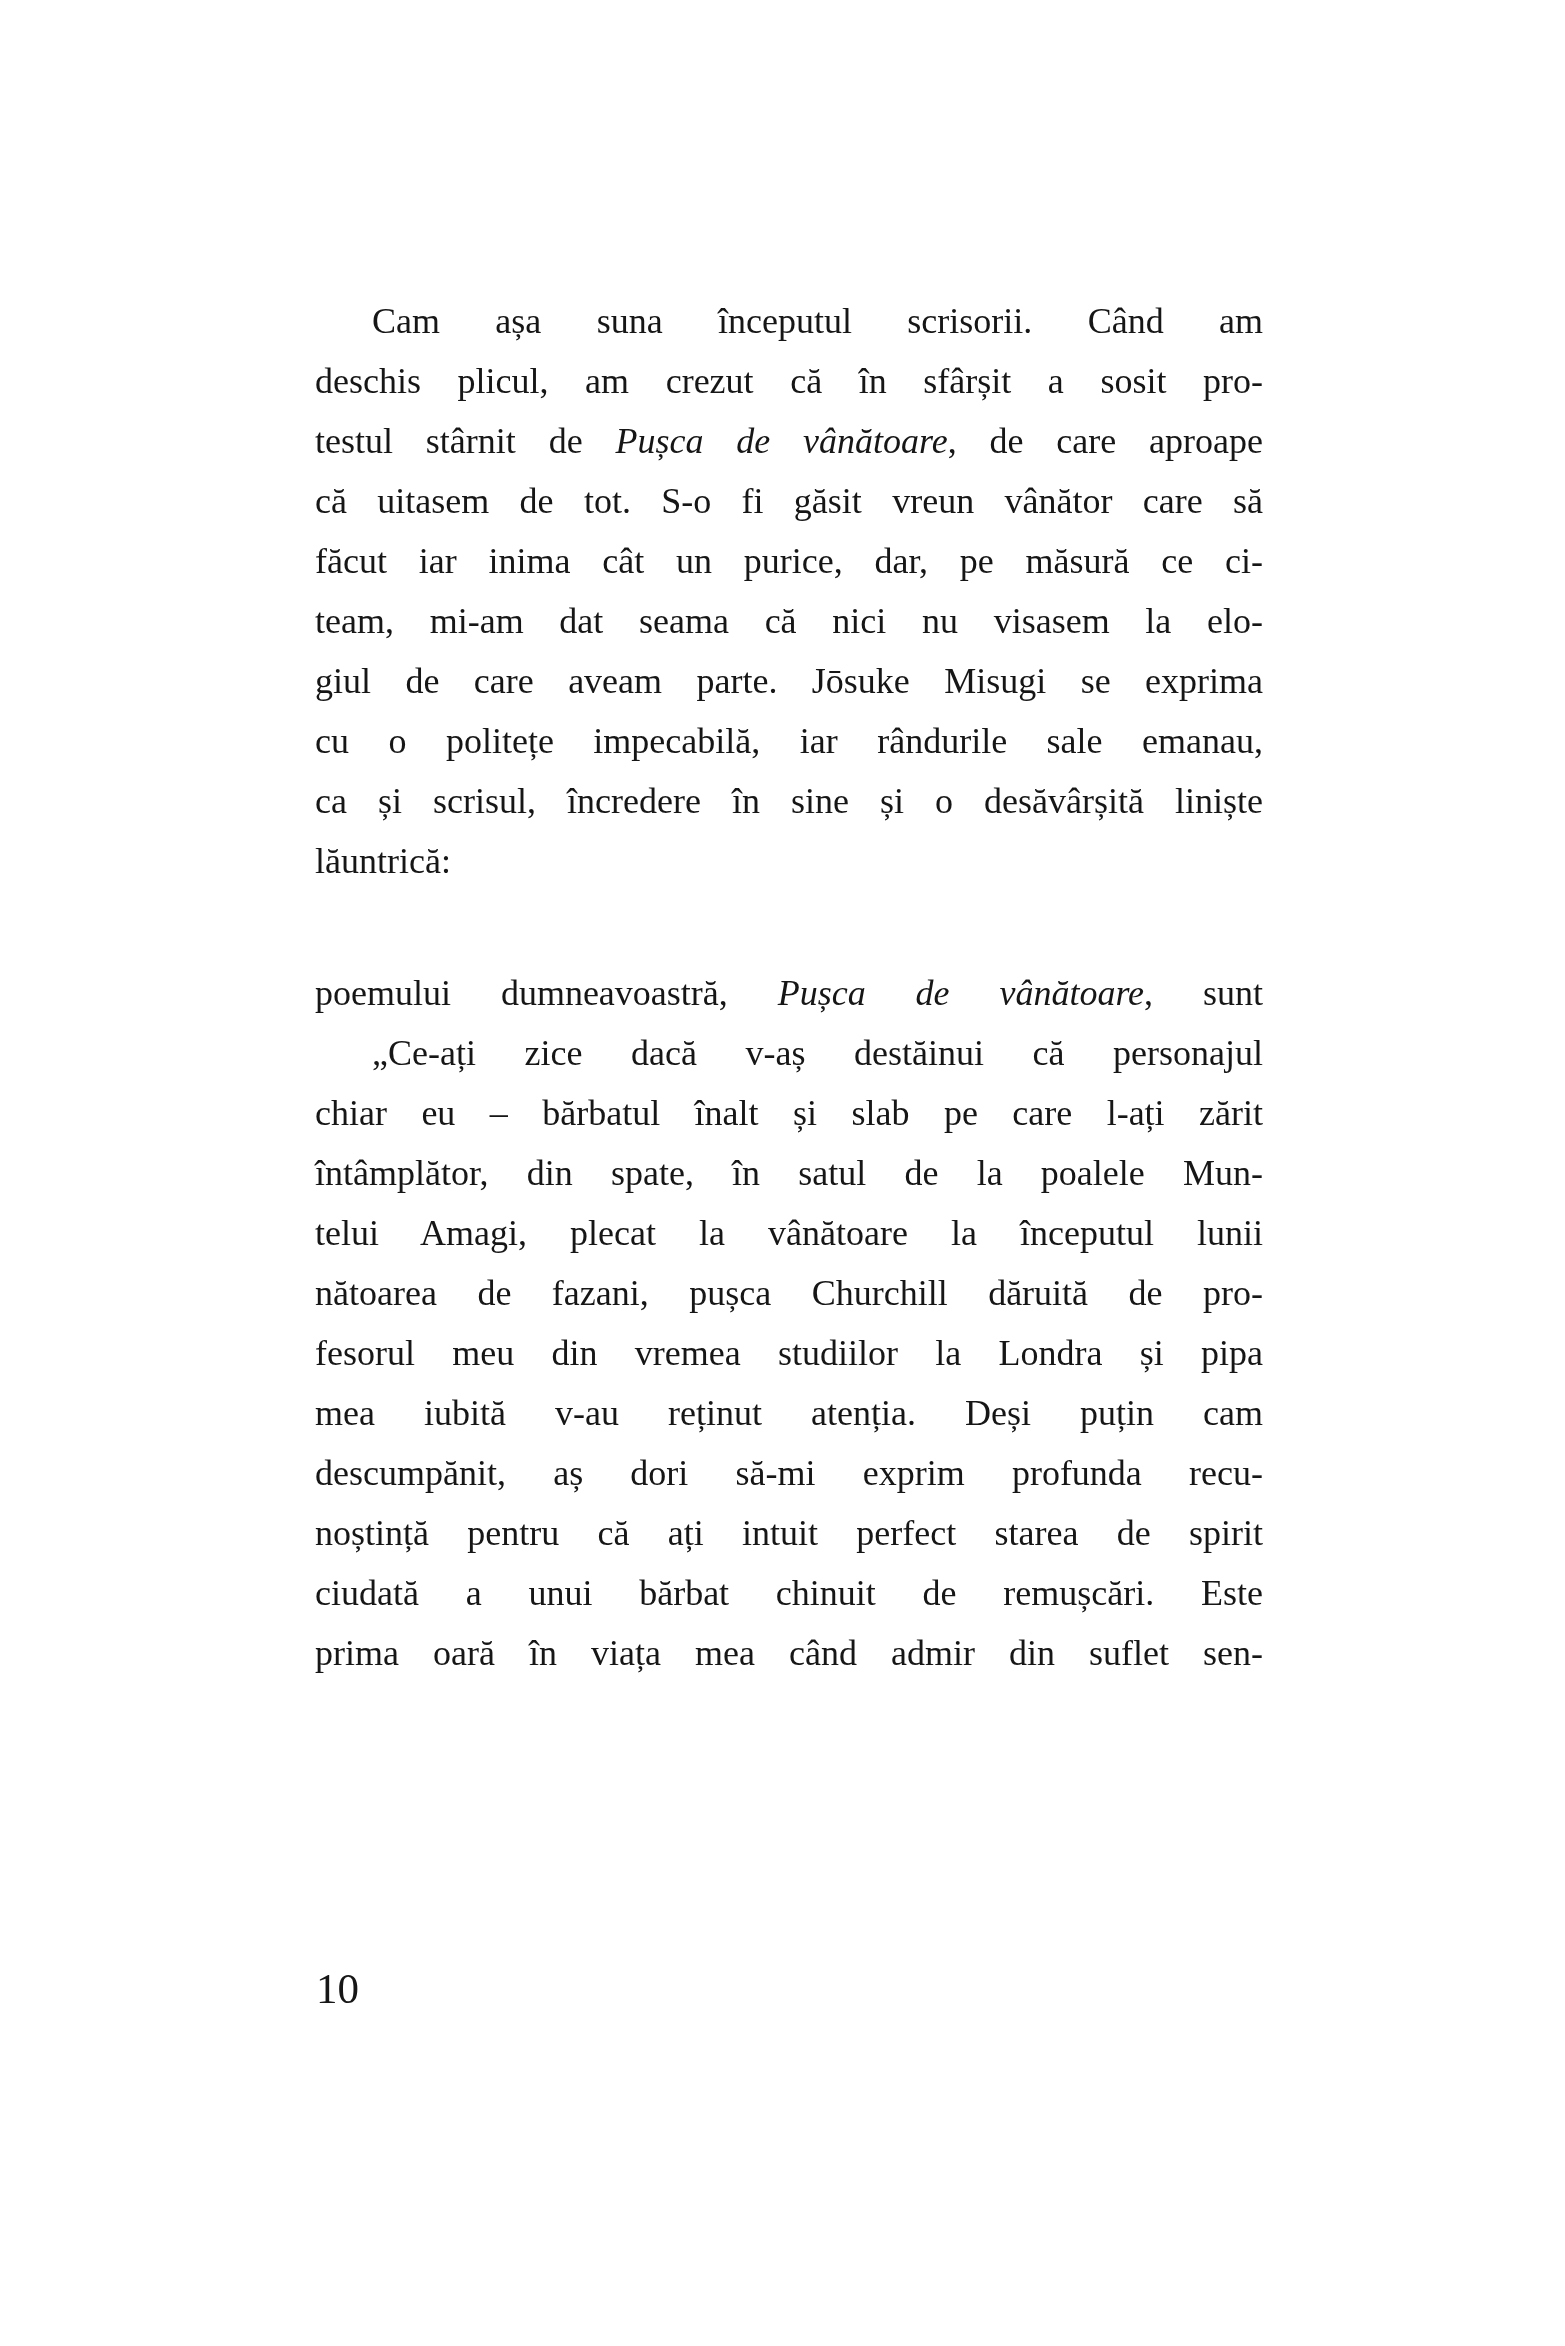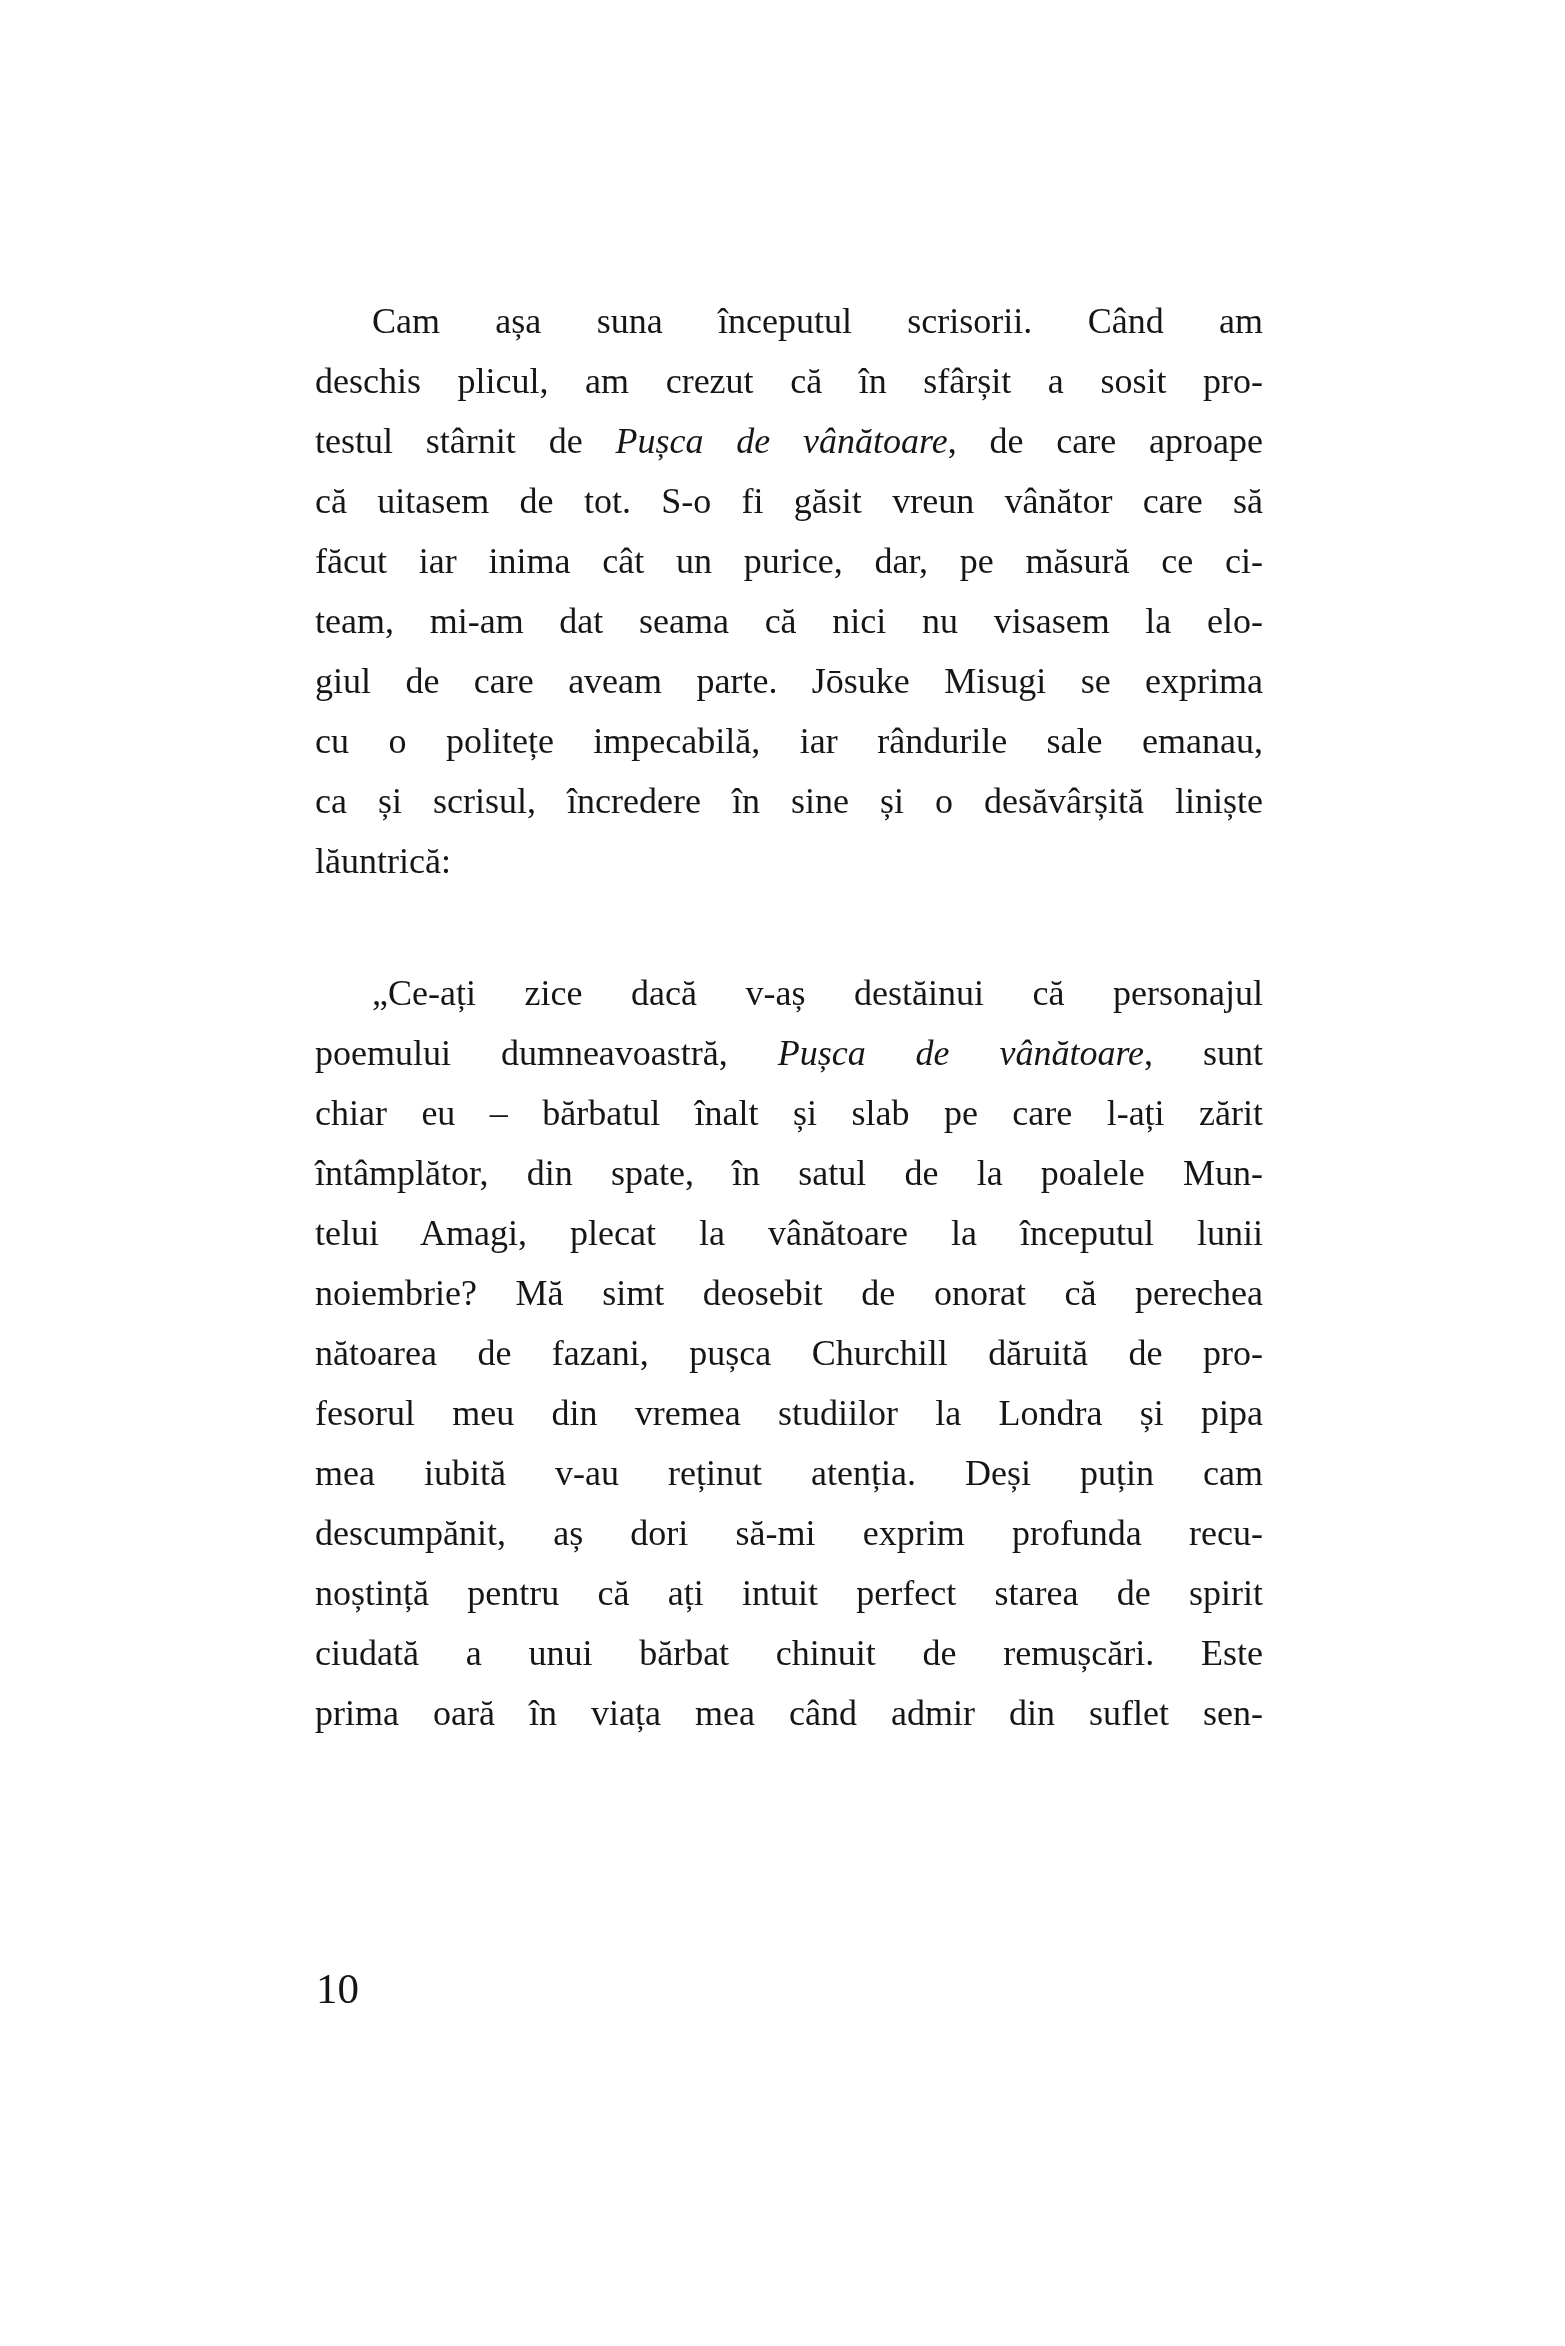--- a/index.html
+++ b/index.html
@@ -68,26 +68,25 @@
         <div class="line"><span>testul stârnit de </span><em>Pușca de vânătoare</em><span>, de care aproape</span></div>
         <div class="line"><span>că uitasem de tot. S-o fi găsit vreun vânător care să</span></div>
         <div class="line"><span>făcut iar inima cât un purice, dar, pe măsură ce ci-</span></div>
         <div class="line"><span>team, mi-am dat seama că nici nu visasem la elo-</span></div>
         <div class="line"><span>giul de care aveam parte. Jōsuke Misugi se exprima</span></div>
         <div class="line"><span>cu o politețe impecabilă, iar rândurile sale emanau,</span></div>
         <div class="line"><span>ca și scrisul, încredere în sine și o desăvârșită liniște</span></div>
         <div class="line last"><span>lăuntrică:</span></div>
       </div>
       <div class="para">
+        <div class="line"><span>poemului dumneavoastră, </span><em>Pușca de vânătoare</em><span>, sunt</span></div>
         <div class="line indent"><span>„Ce-ați zice dacă v-aș destăinui că personajul</span></div>
-        <div class="line"><span>poemului dumneavoastră, </span><em>Pușca de vânătoare</em><span>, sunt</span></div>
         <div class="line"><span>chiar eu – bărbatul înalt și slab pe care l-ați zărit</span></div>
         <div class="line"><span>întâmplător, din spate, în satul de la poalele Mun-</span></div>
         <div class="line"><span>telui Amagi, plecat la vânătoare la începutul lunii</span></div>
-        <div class="line"><span>noiembrie? Mă simt deosebit de onorat că perechea</span></div>
         <div class="line"><span>nătoarea de fazani, pușca Churchill dăruită de pro-</span></div>
         <div class="line"><span>fesorul meu din vremea studiilor la Londra și pipa</span></div>
         <div class="line"><span>mea iubită v-au reținut atenția. Deși puțin cam</span></div>
         <div class="line"><span>descumpănit, aș dori să-mi exprim profunda recu-</span></div>
         <div class="line"><span>noștință pentru că ați intuit perfect starea de spirit</span></div>
         <div class="line"><span>ciudată a unui bărbat chinuit de remușcări. Este</span></div>
         <div class="line"><span>prima oară în viața mea când admir din suflet sen-</span></div>
       </div>
     </div>
   <div class="page-number">10</div>

